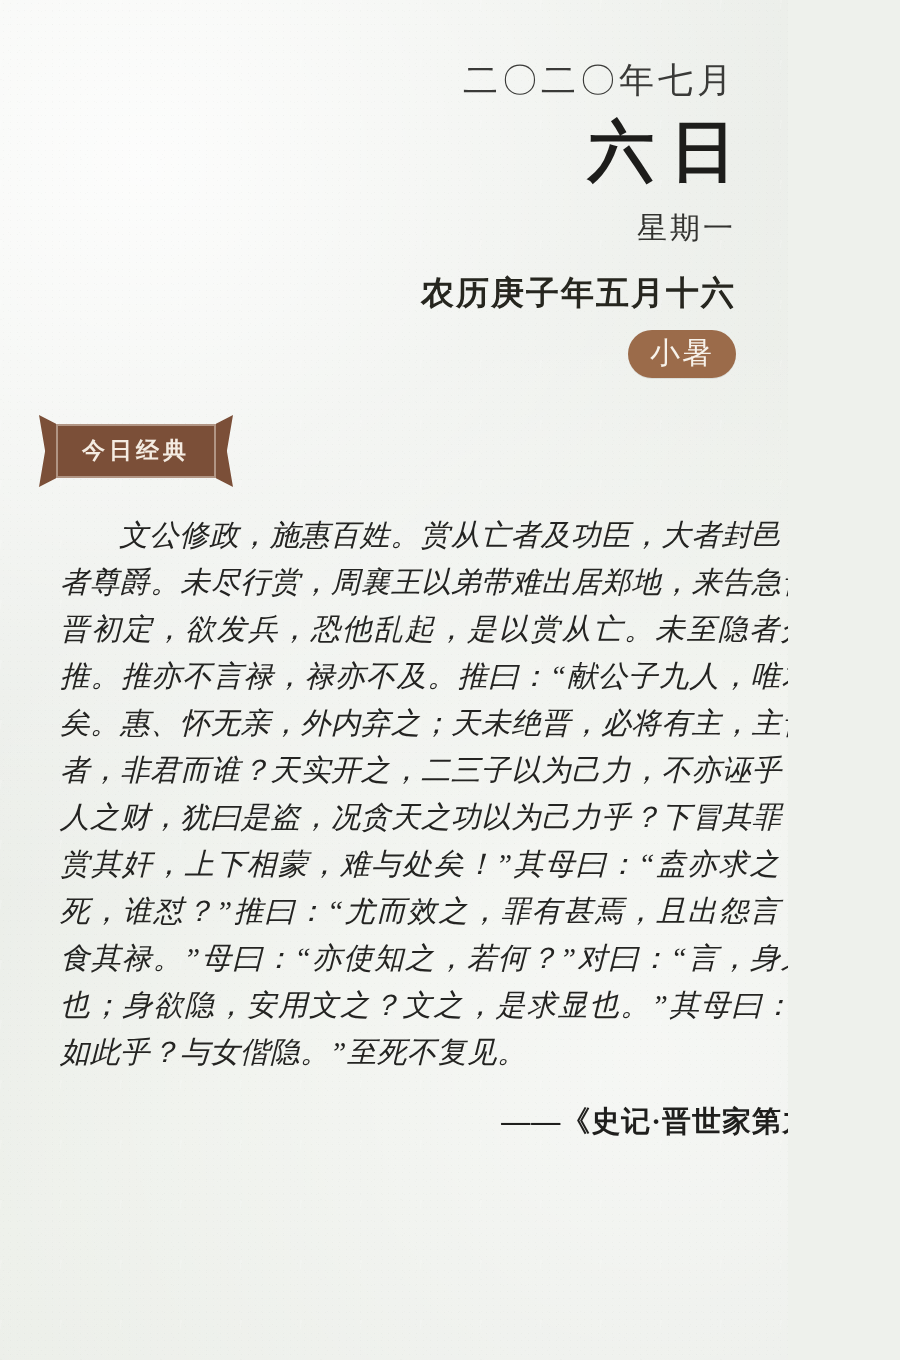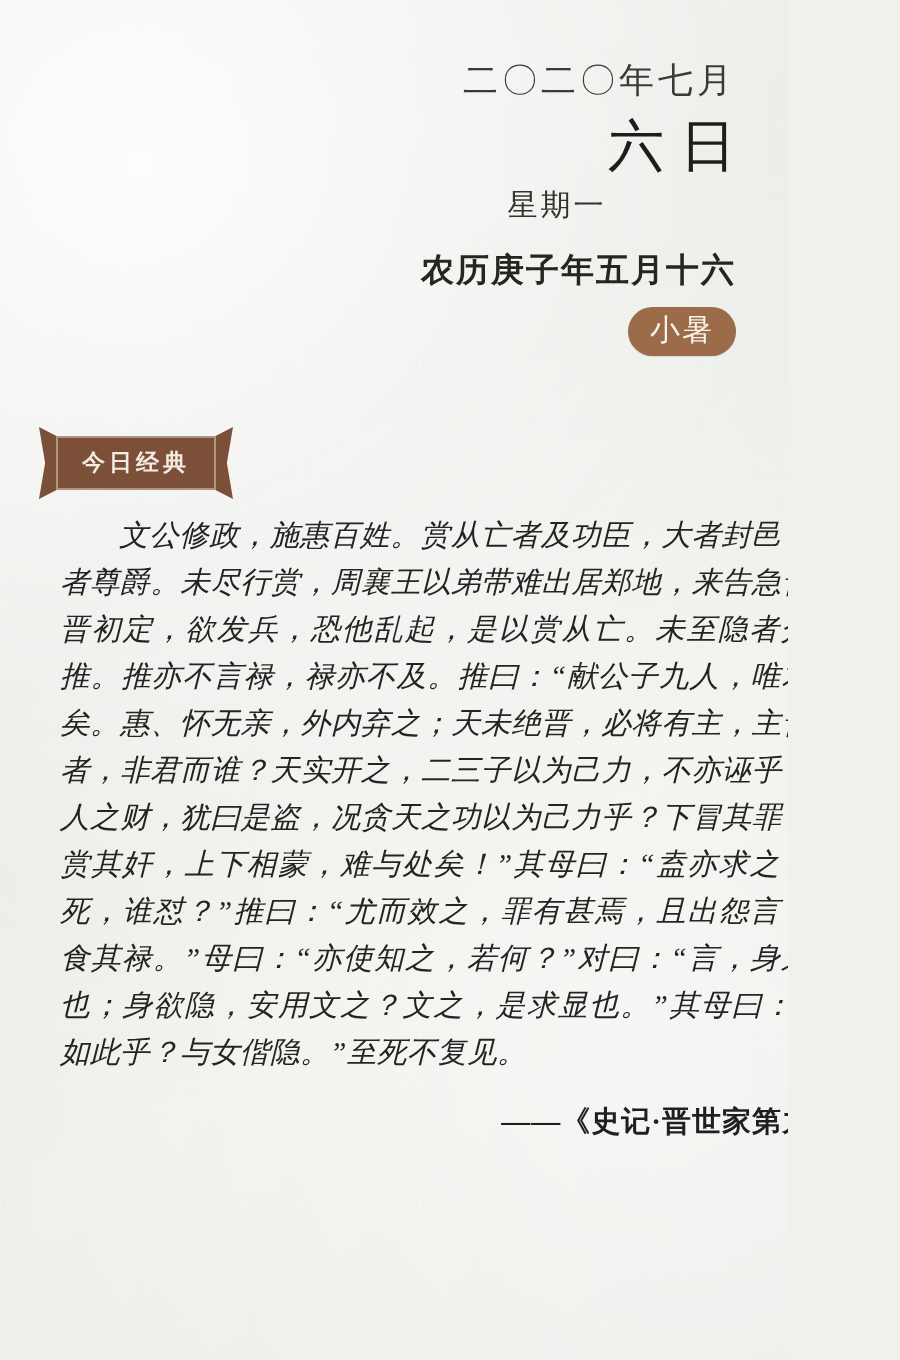--- a/index.html
+++ b/index.html
@@ -57,36 +57,35 @@
     z-index: 3;
   }
   .year-month {
     font-size: 35px;
     letter-spacing: 4px;
     color: #3a3a38;
     line-height: 1.1;
     white-space: nowrap;
   }
   .day-big {
-    font-size: 56px;
-    font-weight: normal;
+    font-size: 66px;
+    font-weight: bold;
     letter-spacing: 16px;
     margin-top: 16px;
     margin-right: -16px;
     color: #1d1d1b;
     line-height: 1.05;
     white-space: nowrap;
   }
   .weekday {
     font-size: 30px;
     letter-spacing: 3px;
-    margin-top: 10px;
+    margin-top: 22px;
     color: #32322f;
     white-space: nowrap;
-    text-align: center;
   }
   .lunar {
     font-size: 33px;
     font-weight: bold;
     letter-spacing: 2px;
     margin-top: 22px;
     color: #26261f;
     white-space: nowrap;
     margin-left: 43px;
   }
@@ -107,21 +106,21 @@
     letter-spacing: 2px;
     border-radius: 30px;
     padding: 6px 22px 8px 22px;
     line-height: 1.15;
     box-shadow: 0 1px 0 rgba(0,0,0,0.08);
   }
 
   
   .banner {
     position: absolute;
-    top: 436px;
+    top: 424px;
     left: 56px;
     z-index: 3;
     display: flex;
     align-items: flex-start;
     border-radius: 8px;
   }
   .banner-plate {
     position: relative;
     background: #7b4f38;
     color: #f4ece2;

